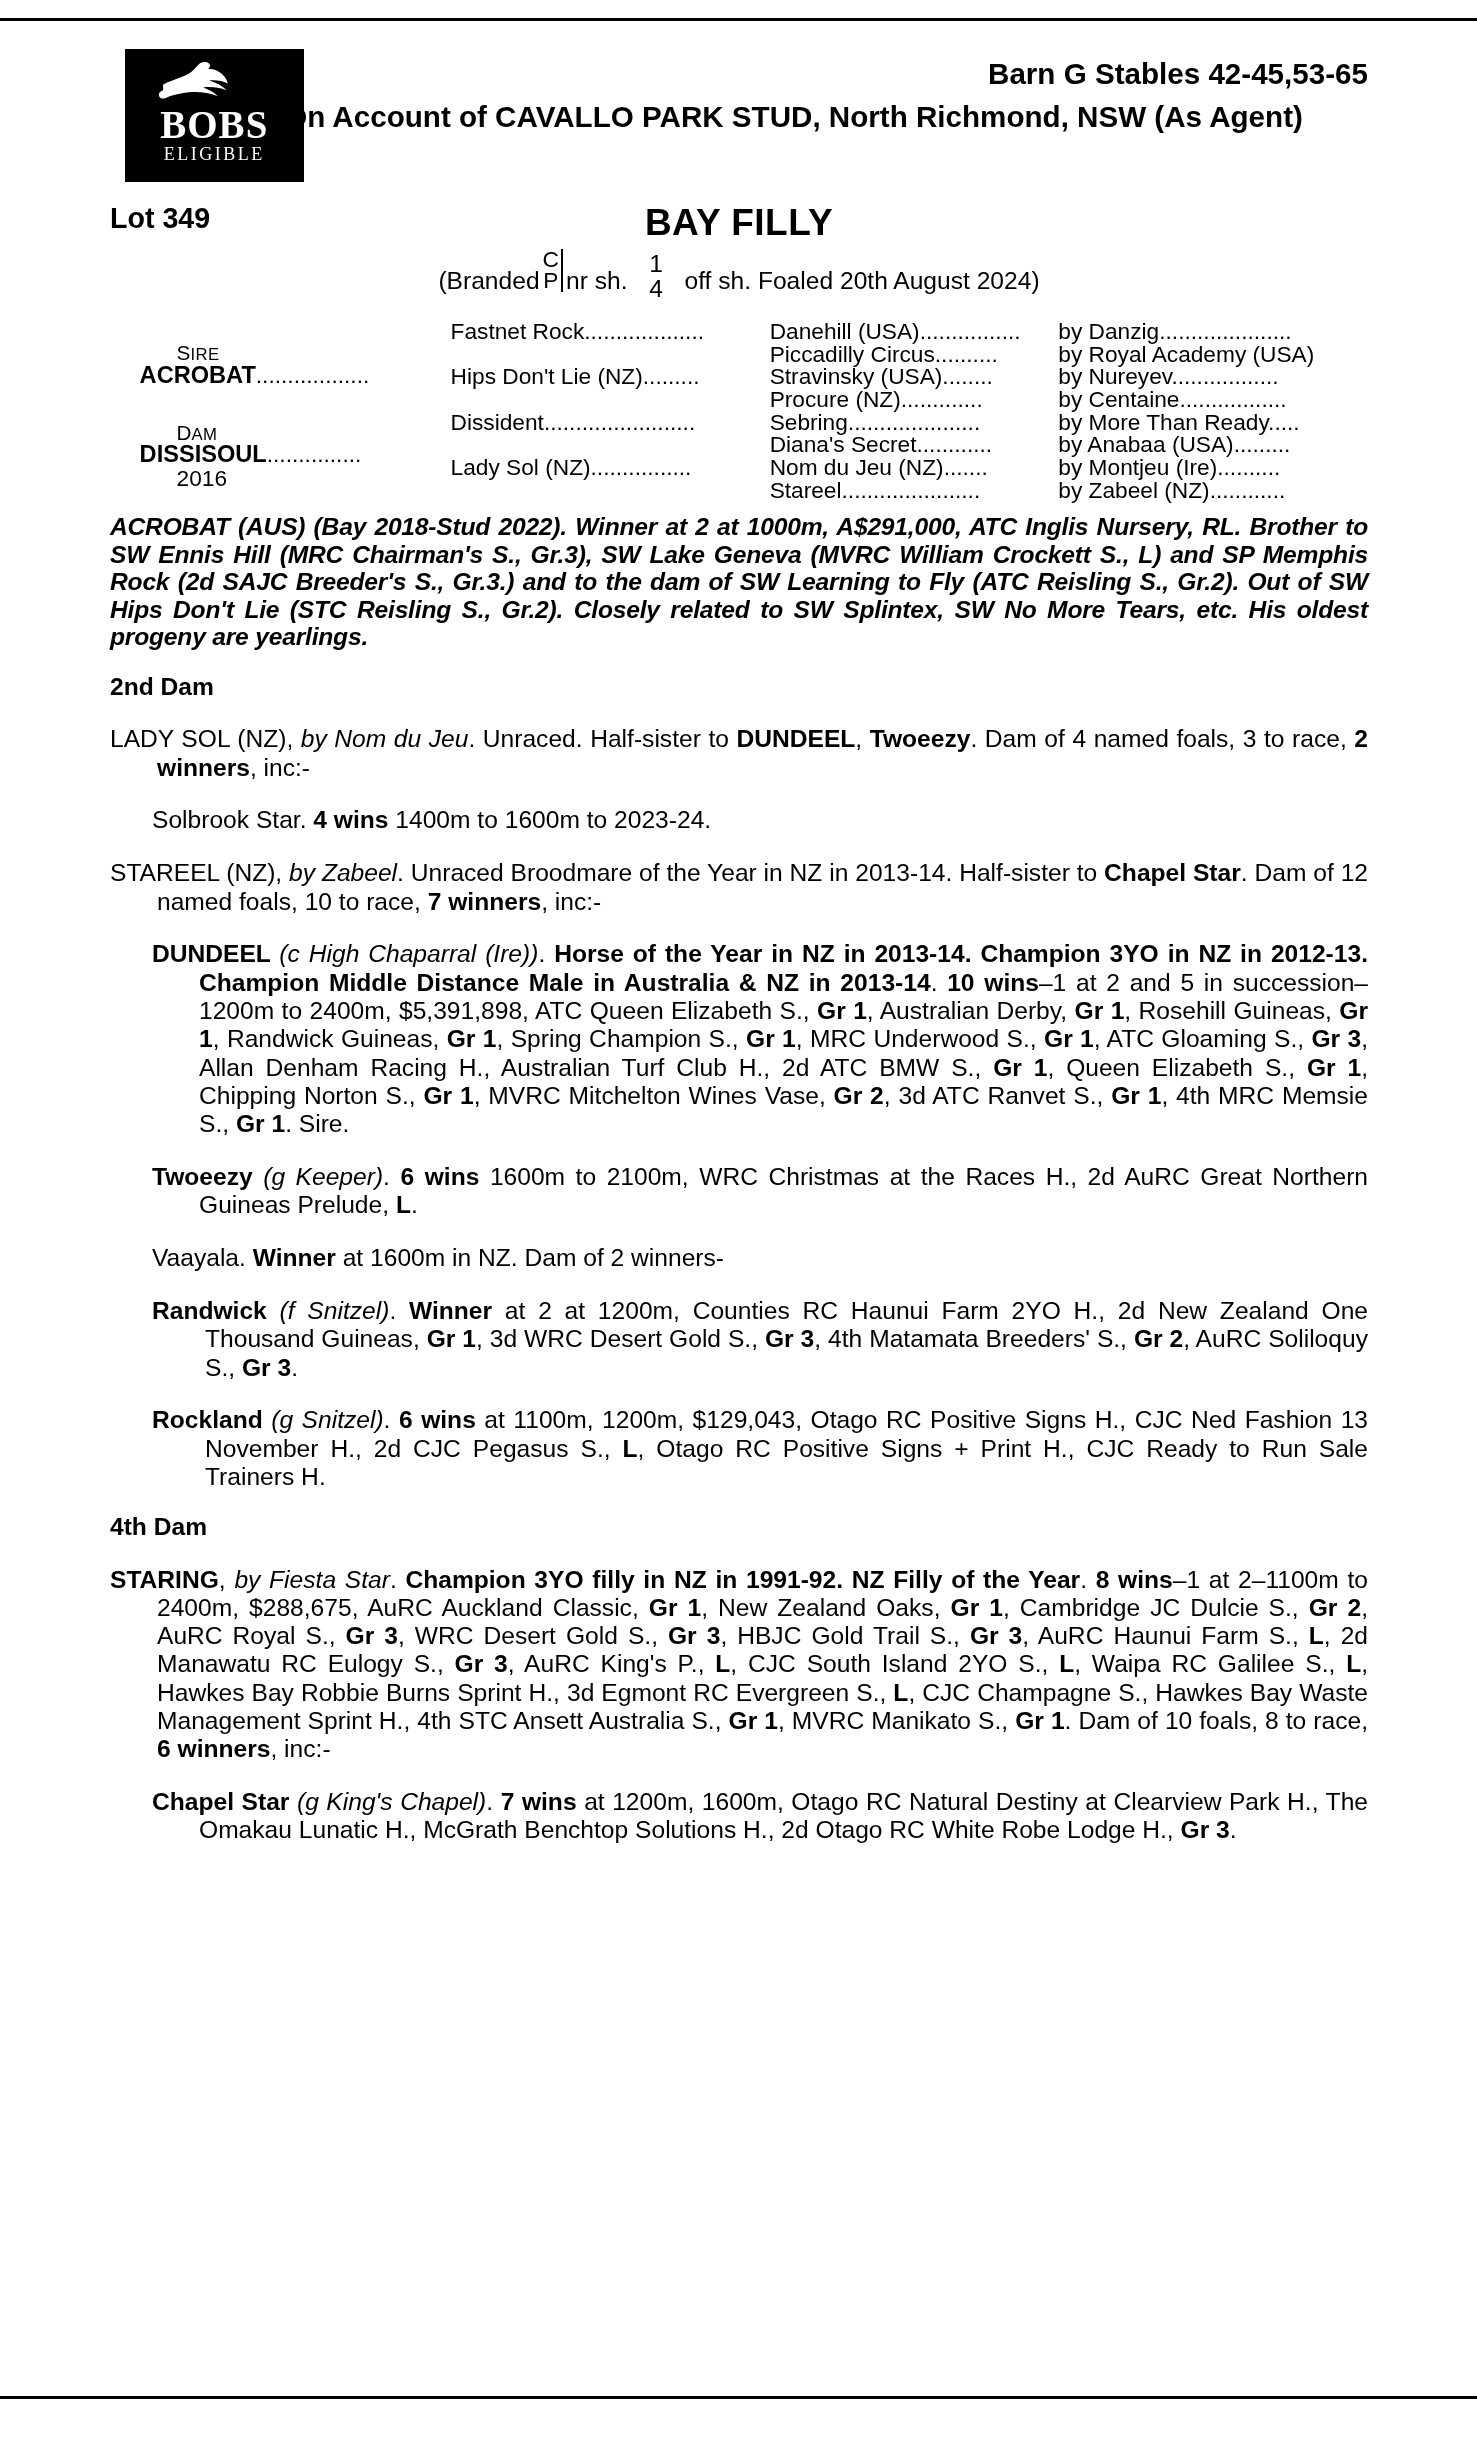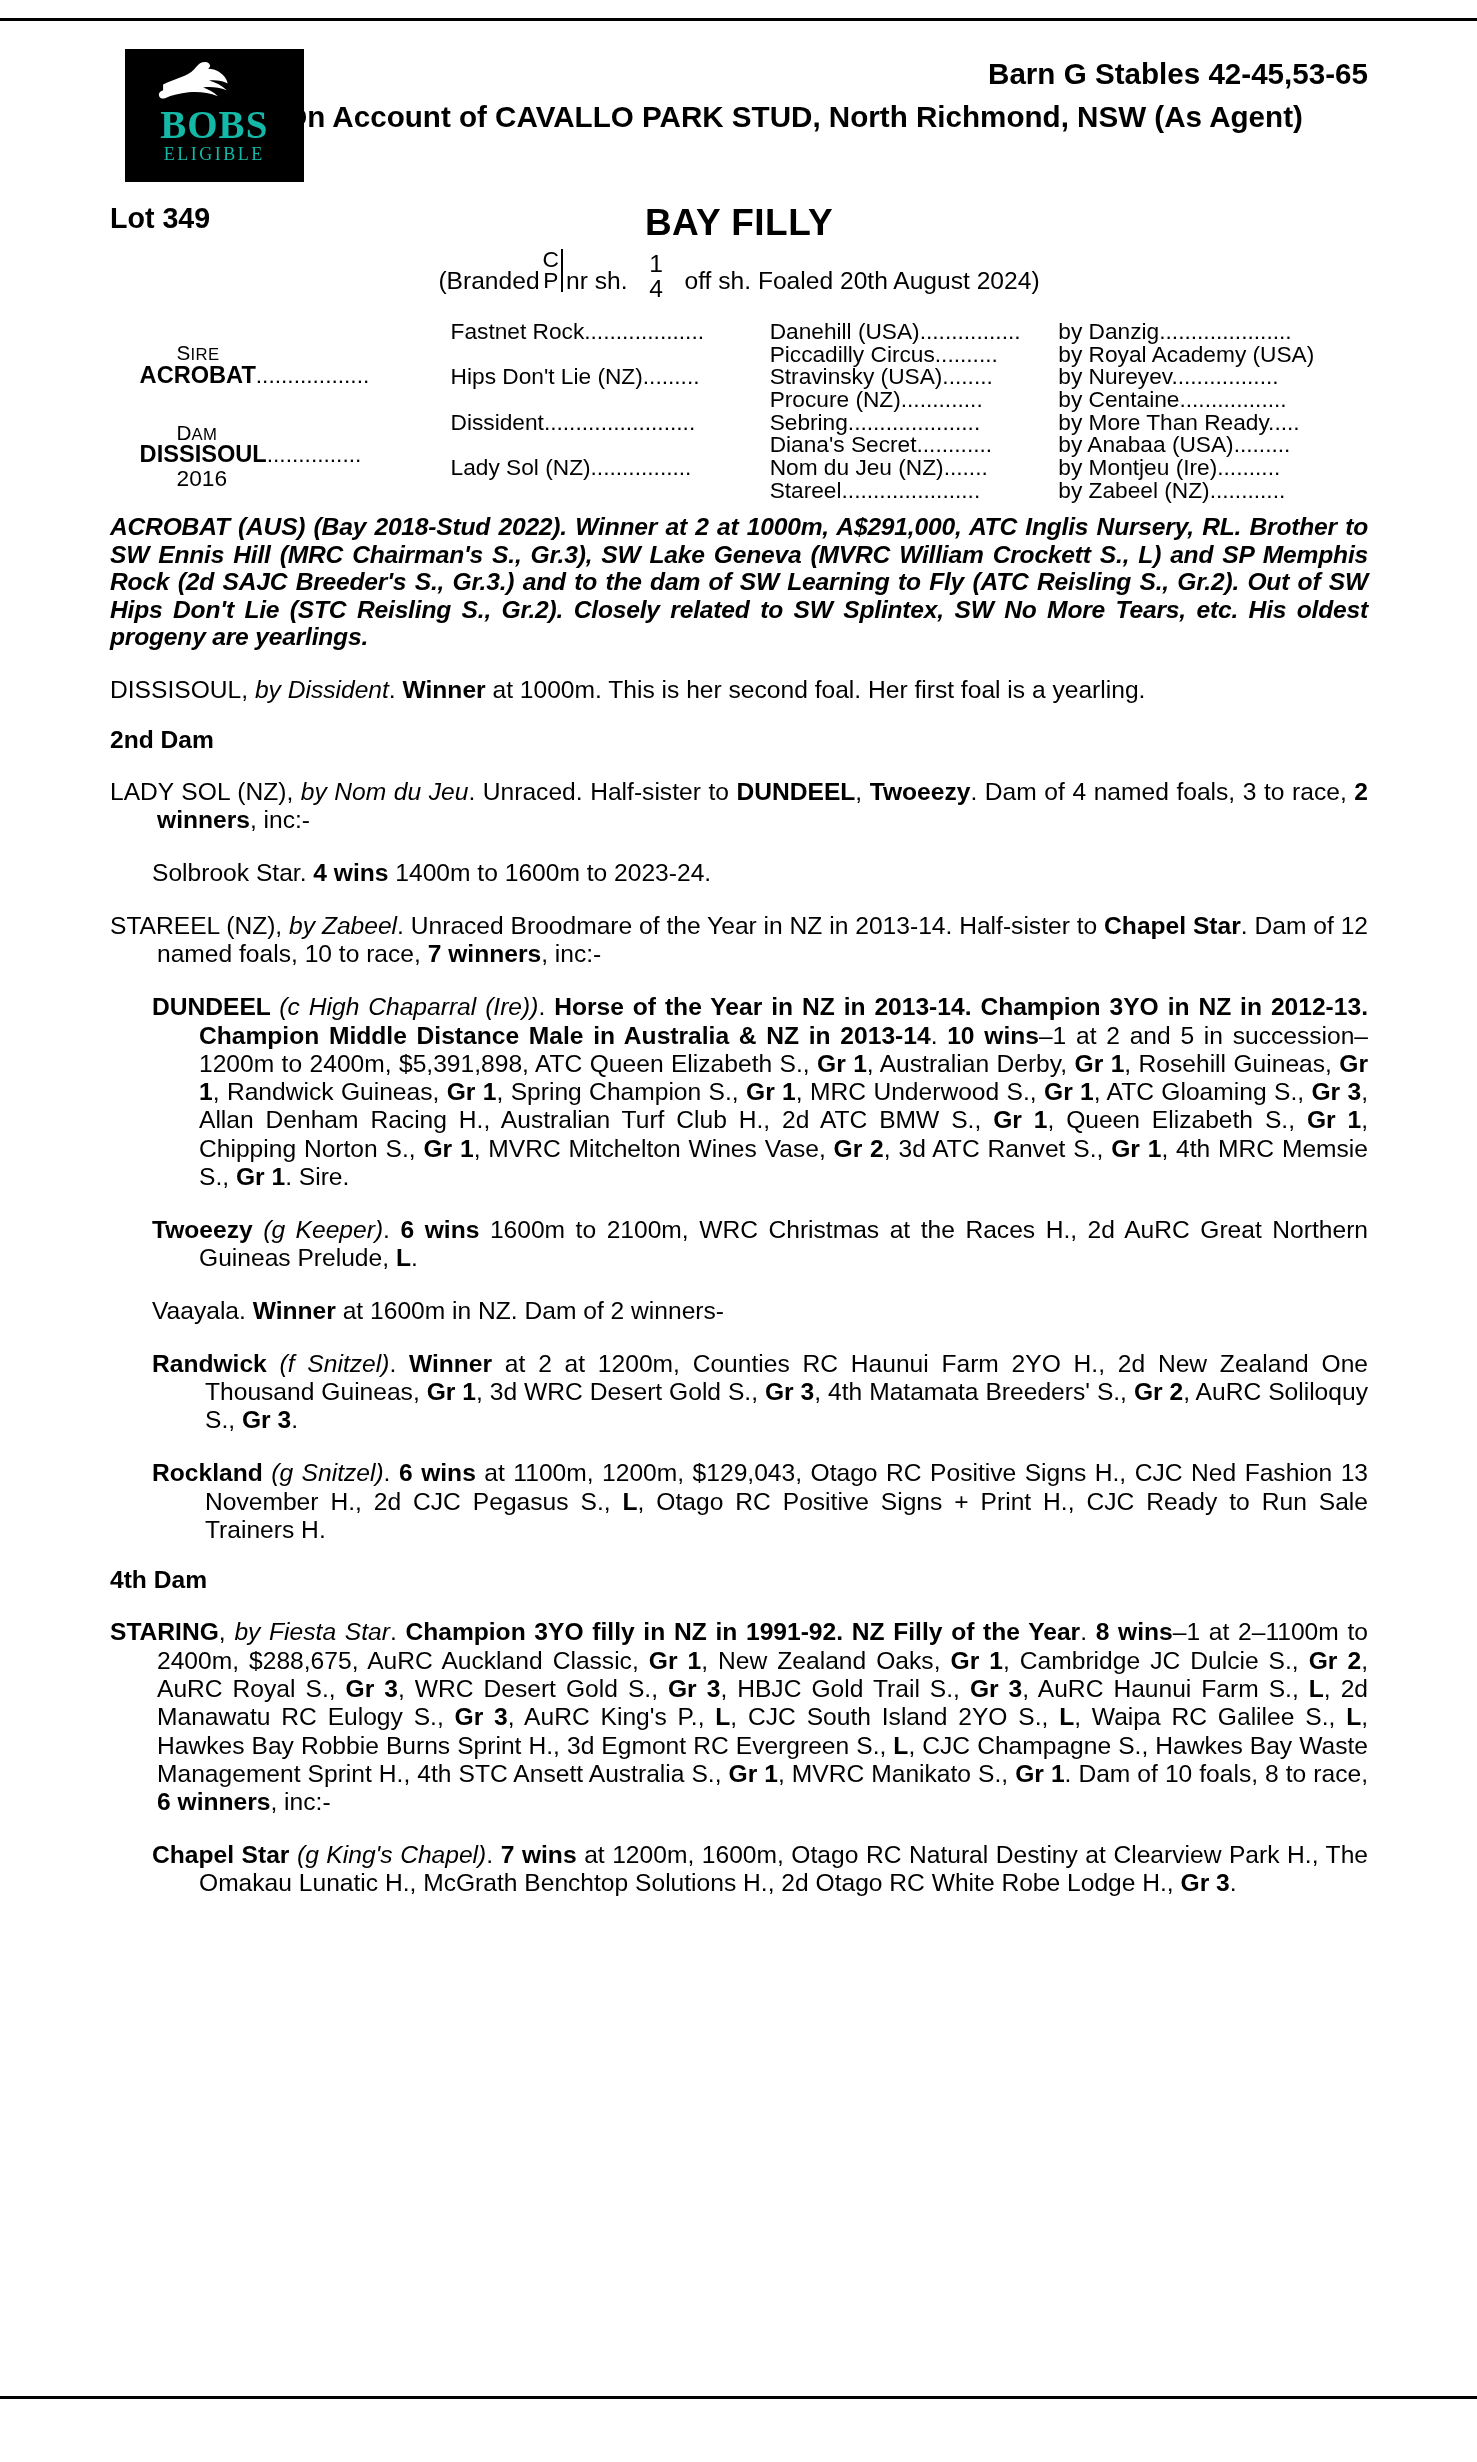--- a/index.html
+++ b/index.html
@@ -40,21 +40,21 @@
     height: 202px;
   }
 
   .logo {
     position: absolute;
     left: 14.8px;
     top: 49px;
     width: 179px;
     height: 133px;
     background: #000;
-    color: #14b8a6;
+    color: #ffffff;
     text-align: center;
     overflow: hidden;
   }
   .logo-mark {
     margin-top: 7.9px;
     height: 51px;
     display: flex;
     align-items: center;
     justify-content: center;
   }
@@ -318,21 +318,20 @@
           <td class="col-gg"></td>
           <td class="col-g3">Stareel<span class="dots">......................</span></td>
           <td class="col-g4 r3">by Zabeel (NZ)<span class="dots">............</span></td>
         </tr>
       </tbody>
   </table>
 
   <div class="sire-summary">ACROBAT (AUS) (Bay 2018-Stud 2022). Winner at 2 at 1000m, A$291,000, ATC Inglis Nursery, RL. Brother to SW Ennis Hill (MRC Chairman's S., Gr.3), SW Lake Geneva (MVRC William Crockett S., L) and SP Memphis Rock (2d SAJC Breeder's S., Gr.3.) and to the dam of SW Learning to Fly (ATC Reisling S., Gr.2). Out of SW Hips Don't Lie (STC Reisling S., Gr.2). Closely related to SW Splintex, SW No More Tears, etc. His oldest progeny are yearlings.</div>
 
   <div id="dam-sections">
-      <p class="para lvl0"><span>DISSISOUL, </span><i>by Dissident</i><span>. </span><b>Winner</b><span> at 1000m. This is her second foal. Her first foal is a yearling.</span></p>
       <div class="dam-head">2nd Dam</div>
       <p class="para lvl0"><span>LADY SOL (NZ), </span><i>by Nom du Jeu</i><span>. Unraced. Half-sister to </span><b>DUNDEEL</b><span>, </span><b>Twoeezy</b><span>. Dam of 4 named foals, 3 to race, </span><b>2 winners</b><span>, inc:-</span></p>
       <p class="para hang2"><span>Solbrook Star. </span><b>4 wins</b><span> 1400m to 1600m to 2023-24.</span></p>
       <p class="para lvl0"><span>STAREEL (NZ), </span><i>by Zabeel</i><span>. Unraced Broodmare of the Year in NZ in 2013-14. Half-sister to </span><b>Chapel Star</b><span>. Dam of 12 named foals, 10 to race, </span><b>7 winners</b><span>, inc:-</span></p>
       <p class="para hang2"><b>DUNDEEL </b><i>(c High Chaparral (Ire))</i><span>. </span><b>Horse of the Year in NZ in 2013-14. Champion 3YO in NZ in 2012-13. Champion Middle Distance Male in Australia &amp; NZ in 2013-14</b><span>. </span><b>10 wins</b><span>–1 at 2 and 5 in succession–1200m to 2400m, $5,391,898, ATC Queen Elizabeth S., </span><b>Gr 1</b><span>, Australian Derby, </span><b>Gr 1</b><span>, Rosehill Guineas, </span><b>Gr 1</b><span>, Randwick Guineas, </span><b>Gr 1</b><span>, Spring Champion S., </span><b>Gr 1</b><span>, MRC Underwood S., </span><b>Gr 1</b><span>, ATC Gloaming S., </span><b>Gr 3</b><span>, Allan Denham Racing H., Australian Turf Club H., 2d ATC BMW S., </span><b>Gr 1</b><span>, Queen Elizabeth S., </span><b>Gr 1</b><span>, Chipping Norton S., </span><b>Gr 1</b><span>, MVRC Mitchelton Wines Vase, </span><b>Gr 2</b><span>, 3d ATC Ranvet S., </span><b>Gr 1</b><span>, 4th MRC Memsie S., </span><b>Gr 1</b><span>. Sire.</span></p>
       <p class="para hang2"><b>Twoeezy </b><i>(g Keeper)</i><span>. </span><b>6 wins</b><span> 1600m to 2100m, WRC Christmas at the Races H., 2d AuRC Great Northern Guineas Prelude, </span><b>L</b><span>.</span></p>
       <p class="para hang2"><span>Vaayala. </span><b>Winner</b><span> at 1600m in NZ. Dam of 2 winners-</span></p>
       <p class="para hang3"><b>Randwick </b><i>(f Snitzel)</i><span>. </span><b>Winner</b><span> at 2 at 1200m, Counties RC Haunui Farm 2YO H., 2d New Zealand One Thousand Guineas, </span><b>Gr 1</b><span>, 3d WRC Desert Gold S., </span><b>Gr 3</b><span>, 4th Matamata Breeders' S., </span><b>Gr 2</b><span>, AuRC Soliloquy S., </span><b>Gr 3</b><span>.</span></p>
       <p class="para hang3"><b>Rockland </b><i>(g Snitzel)</i><span>. </span><b>6 wins</b><span> at 1100m, 1200m, $129,043, Otago RC Positive Signs H., CJC Ned Fashion 13 November H., 2d CJC Pegasus S., </span><b>L</b><span>, Otago RC Positive Signs + Print H., CJC Ready to Run Sale Trainers H.</span></p>
       <div class="dam-head">4th Dam</div>

